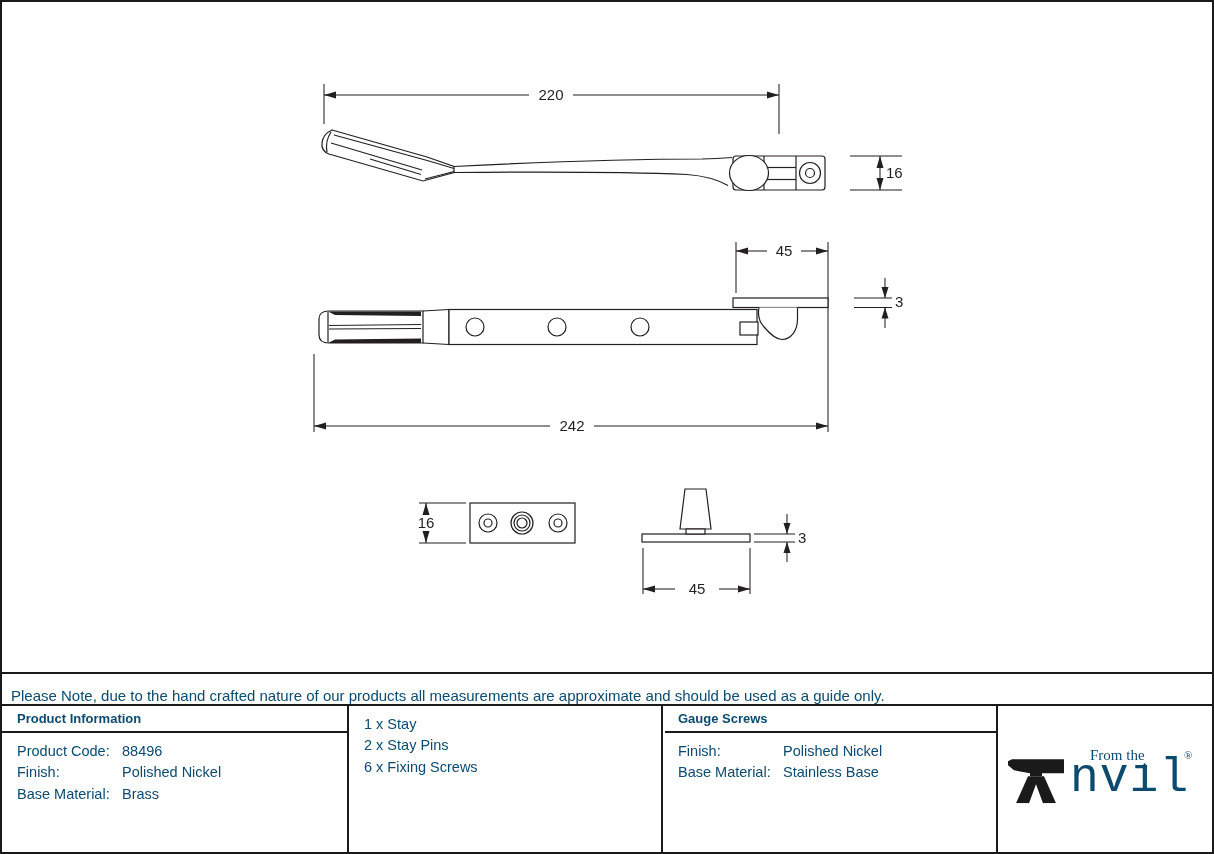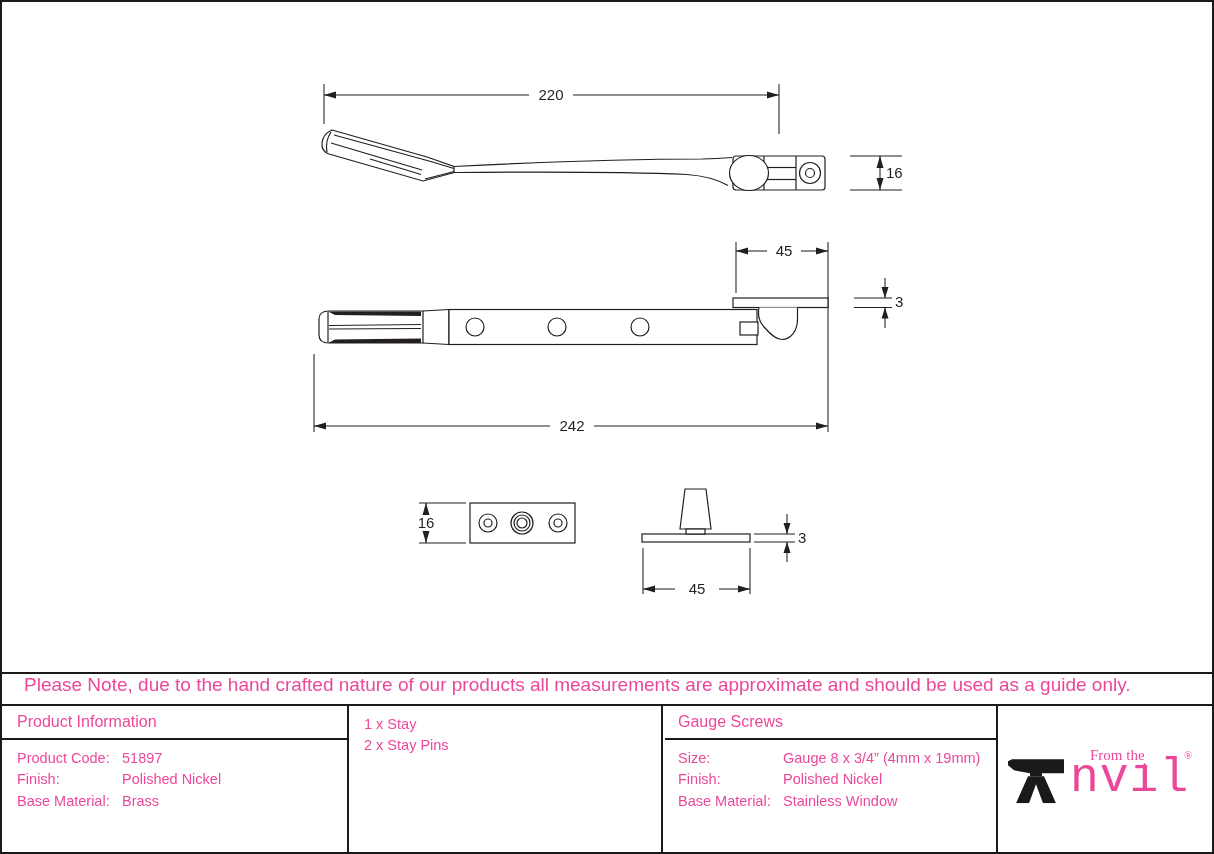--- a/index.html
+++ b/index.html
@@ -3,43 +3,43 @@
 <meta charset="utf-8">
 <style>
   html,body{margin:0;padding:0;background:#ffffff;}
   .page{
     position:relative;
     width:1214px;height:854px;
     box-sizing:border-box;
     background:#ffffff;
     border:2px solid #1a1a1a;
     font-family:"Liberation Sans",sans-serif;
-    color:#ec4899;
+    color:#0c4a6e;
     overflow:hidden;
   }
   .drawing-area{position:absolute;left:0;top:0;width:1210px;height:670px;}
   svg text{font-family:"Liberation Sans",sans-serif;font-size:15px;fill:#231f20;}
   .note-row{
     position:absolute;left:0;right:0;top:670px;height:34px;
     box-sizing:border-box;
     border-top:2px solid #1a1a1a;border-bottom:2px solid #1a1a1a;
-    display:flex;align-items:flex-start;
-    padding-left:22px;font-size:19px;
+    display:flex;align-items:flex-end;
+    padding-left:9px;font-size:15px;
   }
   .info-table{position:absolute;left:0;right:0;top:704px;bottom:0;}
   .col{position:absolute;top:0;bottom:0;box-sizing:border-box;}
   .col-1{left:0;width:347px;border-right:2px solid #1a1a1a;}
   .col-2{left:349px;width:312px;border-right:2px solid #1a1a1a;}
   .col-3{left:663px;width:333px;border-right:2px solid #1a1a1a;}
   .col-4{left:998px;right:0;}
   .col-header{
-    height:34px;box-sizing:border-box;
+    height:27px;box-sizing:border-box;
     border-bottom:2px solid #1a1a1a;
     display:flex;align-items:center;
-    padding-left:15px;font-size:16px;
+    padding-left:15px;font-size:13px;font-weight:bold;
   }
   .col-2 .col-header,.col-3 .col-header{padding-left:13px;}
   .col-body{padding:8px 8px 0 15px;font-size:14.5px;line-height:21.4px;}
   .col-2 .col-body,.col-3 .col-body{padding-left:13px;}
   .kv{display:flex;}
   .kv .k{width:105px;flex:0 0 105px;}
   .kv .v{flex:1;}
   
   .logo{position:absolute;left:50%;top:50%;transform:translate(-50%,-54%);width:196px;height:66px;}
   .anvil-glyph{position:absolute;left:0;top:8px;width:56px;height:52px;}
@@ -212,54 +212,51 @@
     <span>Please Note, due to the hand crafted nature of our products all measurements are approximate and should be used as a guide only.</span>
   </div>
 
   <div class="info-table">
 
     <div class="col col-1">
       <div class="col-header">Product Information</div>
       <div class="col-body">
         <div class="kv">
           <span class="k">Product Code:</span>
-          <span class="v">51897</span>
+          <span class="v">88496</span>
         </div>
         <div class="kv">
           <span class="k">Finish:</span>
           <span class="v">Polished Nickel</span>
         </div>
         <div class="kv">
           <span class="k">Base Material:</span>
           <span class="v">Brass</span>
         </div>
       </div>
     </div>
 
     <div class="col col-2">
       <div class="col-body">
         <div>1 x Stay</div>
         <div>2 x Stay Pins</div>
+        <div>6 x Fixing Screws</div>
       </div>
     </div>
 
     <div class="col col-3">
       <div class="col-header">Gauge Screws</div>
       <div class="col-body">
         <div class="kv">
-          <span class="k">Size:</span>
-          <span class="v">Gauge 8 x 3/4” (4mm x 19mm)</span>
-        </div>
-        <div class="kv">
           <span class="k">Finish:</span>
           <span class="v">Polished Nickel</span>
         </div>
         <div class="kv">
           <span class="k">Base Material:</span>
-          <span class="v">Stainless Window</span>
+          <span class="v">Stainless Base</span>
         </div>
       </div>
     </div>
 
     <div class="col col-4">
       <div class="logo">
         <svg class="anvil-glyph" viewBox="0 0 56 52">
           <polygon points="0,10 4,8 56,8 56,22 34,22 34,25 22,25 22,22 6,19 0,14" fill="#1a1a1a"></polygon>
           <polygon points="20,25 36,25 48,52 35,52 28,33 21,52 8,52" fill="#1a1a1a"></polygon>
         </svg>

